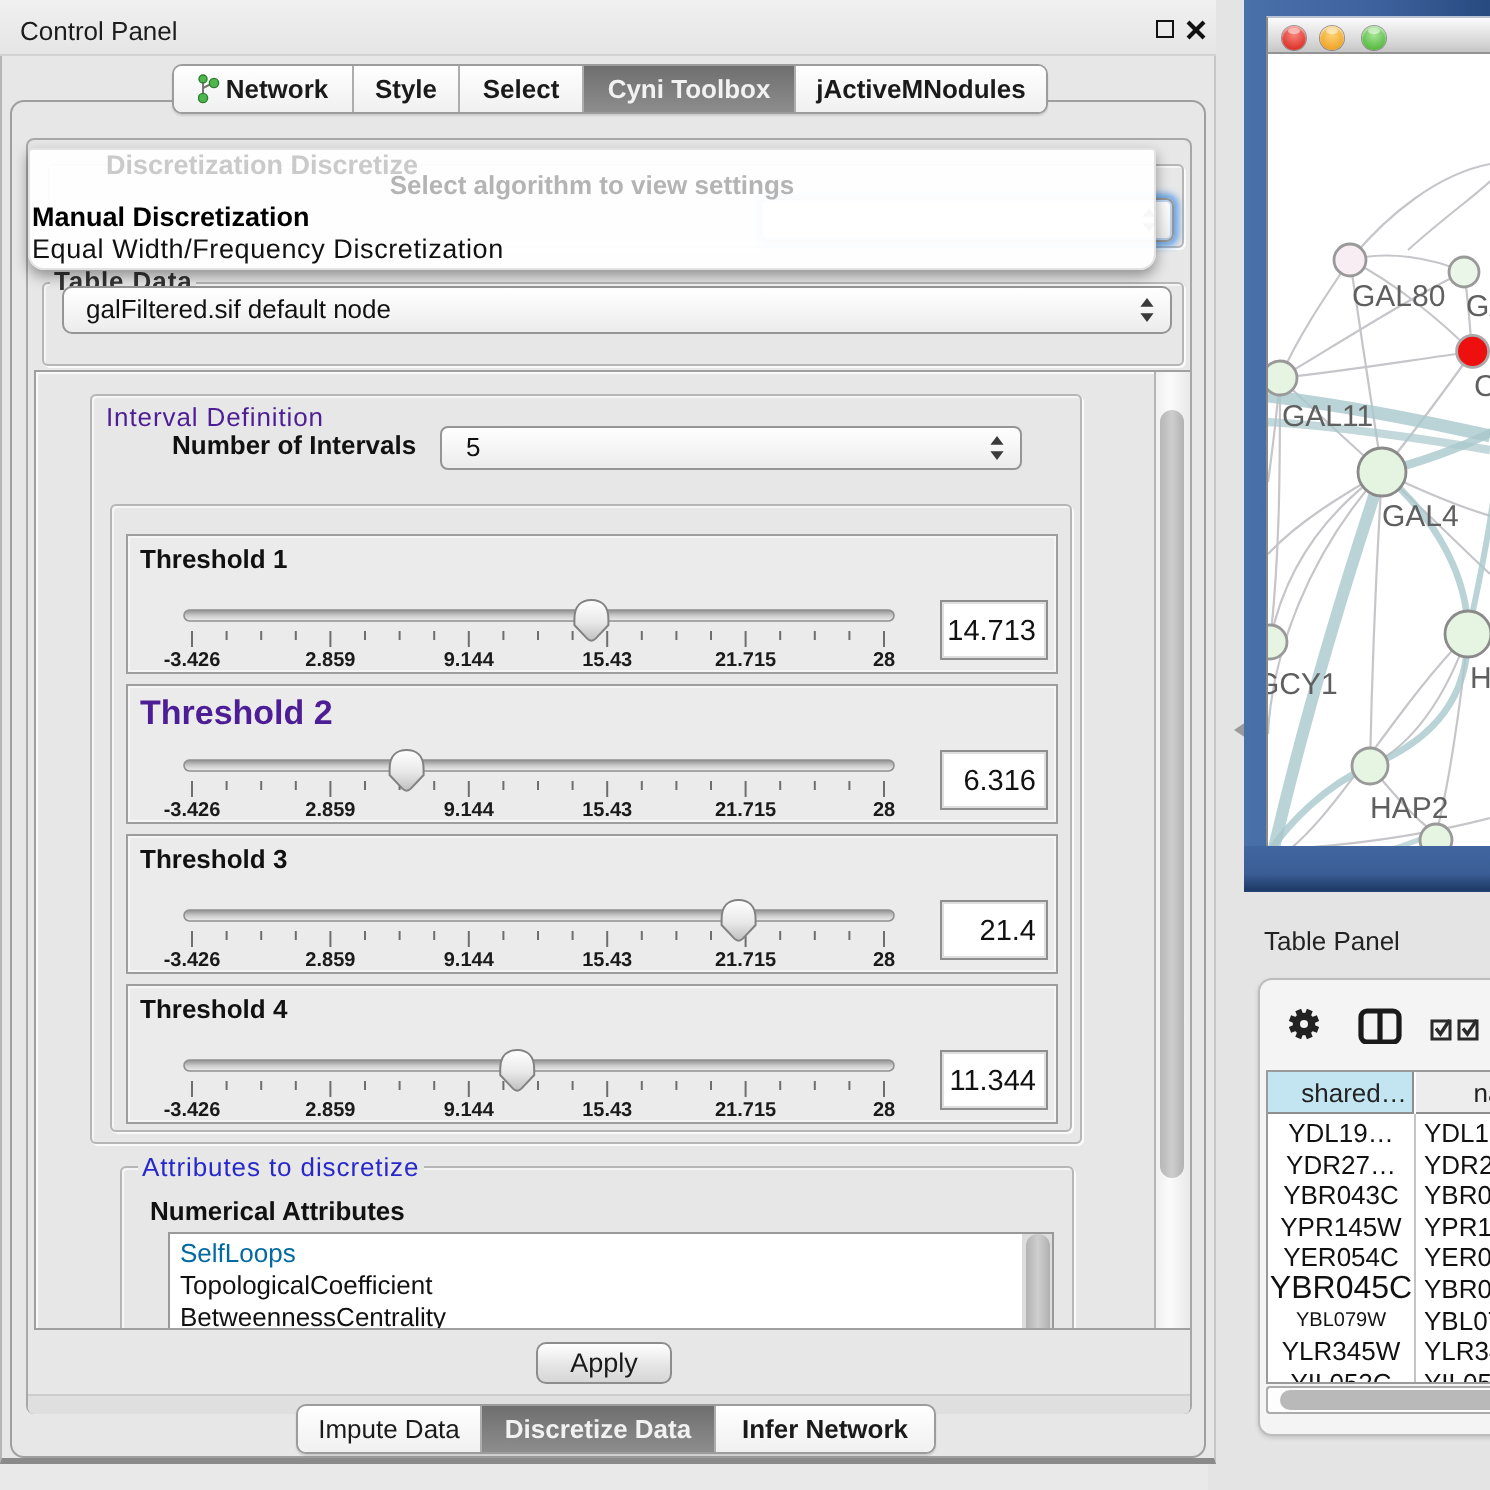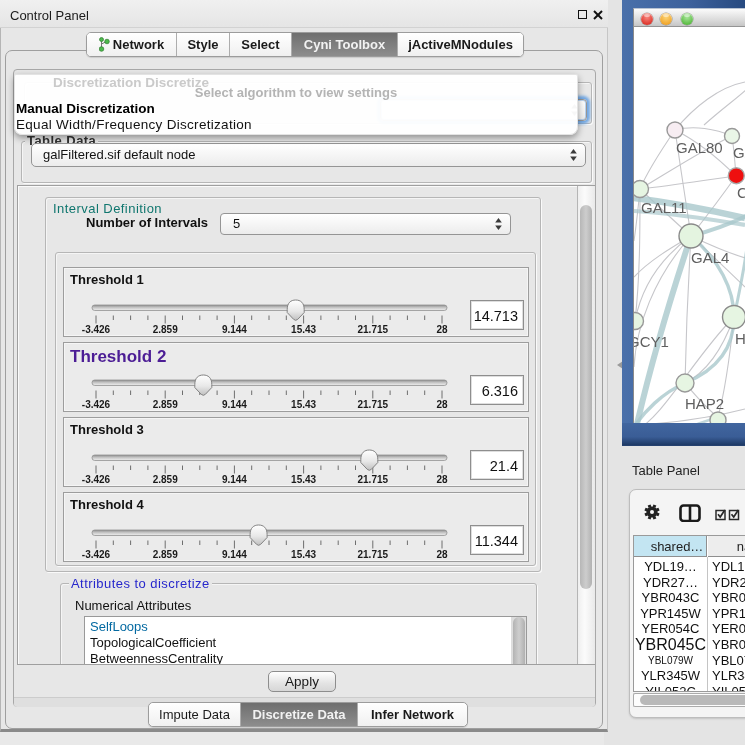--- a/index.html
+++ b/index.html
@@ -174,21 +174,21 @@
 <div class="combo" style="left:31px;top:143px;width:555px;height:24px;line-height:22px;padding-left:11px;border-radius:5px">galFiltered.sif default node<svg width="7" height="12" viewBox="0 0 7 12" style="position:absolute;right:8px;top:50%;margin-top:-6px">
       <polygon points="3.5,0 6.8,4.4 0.2,4.4" fill="#3a3a3a"></polygon>
       <polygon points="3.5,12 6.8,7.6 0.2,7.6" fill="#3a3a3a"></polygon>
     </svg></div>
 <div class="abs" style="left:17px;top:185px;width:578px;height:480px;background:#e7e7e7;border:1px solid #9f9f9f;box-shadow:inset 1px 1px 0 #fafafa"></div>
 <div class="abs" style="left:577px;top:186px;width:18px;height:478px;background:linear-gradient(90deg,#efefef,#fbfbfb 40%,#e9e9e9);border-left:1px solid #b5b5b5"></div>
 <div class="abs" style="left:580px;top:205px;width:12px;height:384px;background:linear-gradient(90deg,#b7b7b7,#cdcdcd 50%,#b2b2b2);border-radius:6px"></div>
 <div class="abs" style="left:18px;top:186px;width:559px;height:478px;overflow:hidden">
     <div style="position:absolute;left:-18px;top:-186px;width:745px;height:745px">
 <div class="groupbox" style="left:45px;top:197px;width:496px;height:375px"></div>
-<div class="gtitle" style="left:51px;top:202px;color:#0f766e">Interval Definition</div>
+<div class="gtitle" style="left:51px;top:202px;color:#4c1d95">Interval Definition</div>
 <div class="abs" style="left:86px;top:215px;font-size:13px;font-weight:bold;color:#111">Number of Intervals</div>
 <div class="combo" style="left:220px;top:213px;width:291px;height:22px;line-height:20px;padding-left:12px">5<svg width="7" height="12" viewBox="0 0 7 12" style="position:absolute;right:8px;top:50%;margin-top:-6px">
           <polygon points="3.5,0 6.8,4.4 0.2,4.4" fill="#3a3a3a"></polygon>
           <polygon points="3.5,12 6.8,7.6 0.2,7.6" fill="#3a3a3a"></polygon>
         </svg></div>
 <div class="groupbox" style="left:55px;top:252px;width:481px;height:314px"></div>
 <div style="position:absolute;left:63px;top:267px;width:466px;height:70px;background:#ebebeb;border:1px solid #9d9d9d;box-shadow:inset 0 0 0 1px #f5f5f5">
         <div style="position:absolute;left:6px;top:4px;font-weight:bold;font-size:13px;color:#111">Threshold 1</div>
         <svg width="450" height="44" style="position:absolute;left:20px;top:26px;overflow:visible">
           <defs>
@@ -387,21 +387,21 @@
             <text x="219.6" y="39">15.43</text>
             <text x="288.8" y="39">21.715</text>
             <text x="358.0" y="39">28</text>
           </g>
           <path transform="translate(174.6,7)" fill="url(#thg)" stroke="#828282" stroke-width="1" d="M -8.5 8.5 C -8.5 1.8 -4.9 -1 0 -1 C 4.9 -1 8.5 1.8 8.5 8.5 L 8.5 11.5 L 2.1 18.3 Q 0 20.4 -2.1 18.3 L -8.5 11.5 Z"></path>
         </svg>
         <div style="position:absolute;left:406px;top:32px;width:54px;height:30px;background:#fff;border:1px solid #8e8e8e;box-shadow:inset 0 0 0 1px #dedede;font-size:14.5px;color:#111;text-align:right;line-height:30px;padding-right:5px">11.344</div>
       </div>
 <div class="groupbox" style="left:60px;top:583px;width:477px;height:110px;border-radius:3px 3px 0 0"></div>
 <div class="gtitle" style="left:69px;top:577px;color:#2727cc">Attributes to discretize</div>
-<div class="abs" style="left:75px;top:598px;font-size:13px;font-weight:normal;color:#111">Numerical Attributes</div>
+<div class="abs" style="left:75px;top:598px;font-size:13px;font-weight:bold;color:#111">Numerical Attributes</div>
 <div class="abs" style="left:84px;top:616px;width:443px;height:60px;background:#fff;border:1px solid #999"></div>
 <div class="abs" style="left:90px;top:619px;font-size:13px;color:#0369a1">SelfLoops</div>
 <div class="abs" style="left:90px;top:635px;font-size:13px;color:#111">TopologicalCoefficient</div>
 <div class="abs" style="left:90px;top:651px;font-size:13px;color:#111">BetweennessCentrality</div>
 
 <div class="abs" style="left:511px;top:617px;width:15px;height:58px;background:#ddd"></div>
 <div class="abs" style="left:512.5px;top:617px;width:12px;height:58px;background:linear-gradient(90deg,#b3b3b3,#cecece 50%,#b0b0b0);border-radius:6px"></div>
 </div>
   </div>
 <button class="abs" style="left:268px;top:671px;width:68px;height:21px;background:linear-gradient(#ffffff,#e3e3e3 60%,#d7d7d7);border:1px solid #8d8d8d;border-radius:5px;font-family:'Liberation Sans',sans-serif;font-size:13.5px;color:#1a1a1a">Apply</button>

